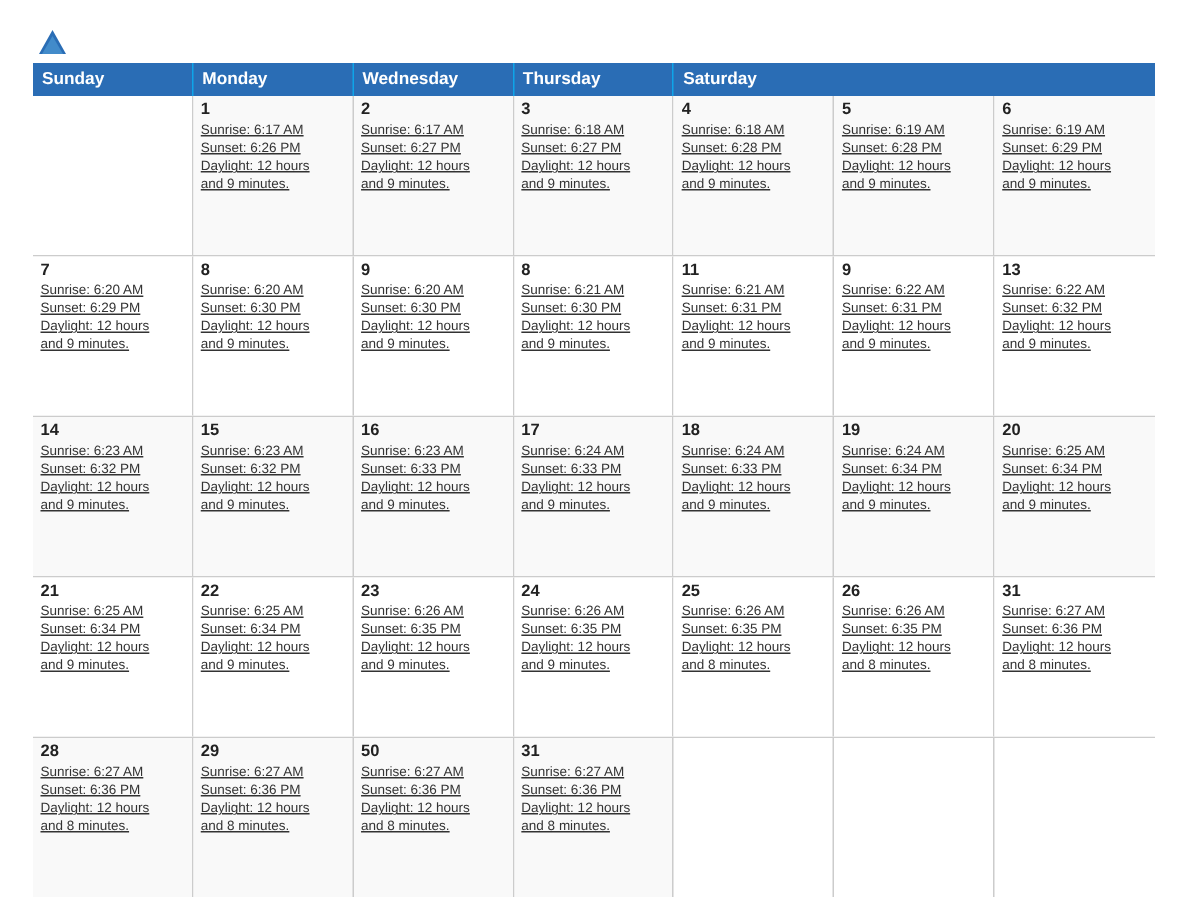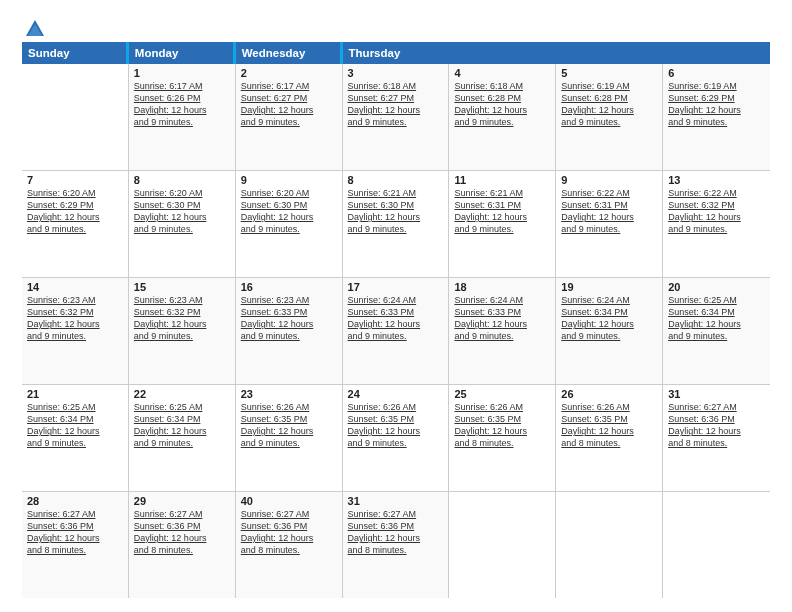--- a/index.html
+++ b/index.html
@@ -72,21 +72,21 @@
       display: grid;
       grid-template-columns: repeat(7, 1fr);
       background: #2a6db5;
     }
     .cal-header-cell {
       color: #fff;
       font-size: 11.5px;
       font-weight: bold;
       padding: 5px 6px;
       text-align: left;
-      border-right: 3px solid #0ea5e9;
+      border-right: 1px solid #0ea5e9;
     }
     .cal-header-cell:last-child { border-right: none; }
     .cal-body {
       flex: 1;
       display: flex;
       flex-direction: column;
     }
     .cal-row {
       flex: 1;
       display: grid;
@@ -143,20 +143,21 @@
       <div class="location-title"></div>
     </div>
   </div>
 
   <div class="calendar">
     <div class="cal-header-row">
     <div class="cal-header-cell">Sunday</div>
         <div class="cal-header-cell">Monday</div>
         <div class="cal-header-cell">Wednesday</div>
         <div class="cal-header-cell">Thursday</div>
+        <div class="cal-header-cell">Saturday</div>
       </div>
     <div class="cal-body">
     <div class="cal-row">
           <div class="cal-cell empty"></div>
           <div class="cal-cell">
             <div class="day-num">1</div>
             <div class="cell-text">Sunrise: 6:17 AM<br>Sunset: 6:26 PM<br>Daylight: 12 hours <br>and 9 minutes.</div>
           </div>
           <div class="cal-cell">
             <div class="day-num">2</div>
@@ -272,21 +273,21 @@
         <div class="cal-row">
           <div class="cal-cell">
             <div class="day-num">28</div>
             <div class="cell-text">Sunrise: 6:27 AM<br>Sunset: 6:36 PM<br>Daylight: 12 hours <br>and 8 minutes.</div>
           </div>
           <div class="cal-cell">
             <div class="day-num">29</div>
             <div class="cell-text">Sunrise: 6:27 AM<br>Sunset: 6:36 PM<br>Daylight: 12 hours <br>and 8 minutes.</div>
           </div>
           <div class="cal-cell">
-            <div class="day-num">40</div>
+            <div class="day-num">50</div>
             <div class="cell-text">Sunrise: 6:27 AM<br>Sunset: 6:36 PM<br>Daylight: 12 hours <br>and 8 minutes.</div>
           </div>
           <div class="cal-cell">
             <div class="day-num">31</div>
             <div class="cell-text">Sunrise: 6:27 AM<br>Sunset: 6:36 PM<br>Daylight: 12 hours <br>and 8 minutes.</div>
           </div>
           <div class="cal-cell empty"></div>
           <div class="cal-cell empty"></div>
           <div class="cal-cell empty"></div>
         </div>

